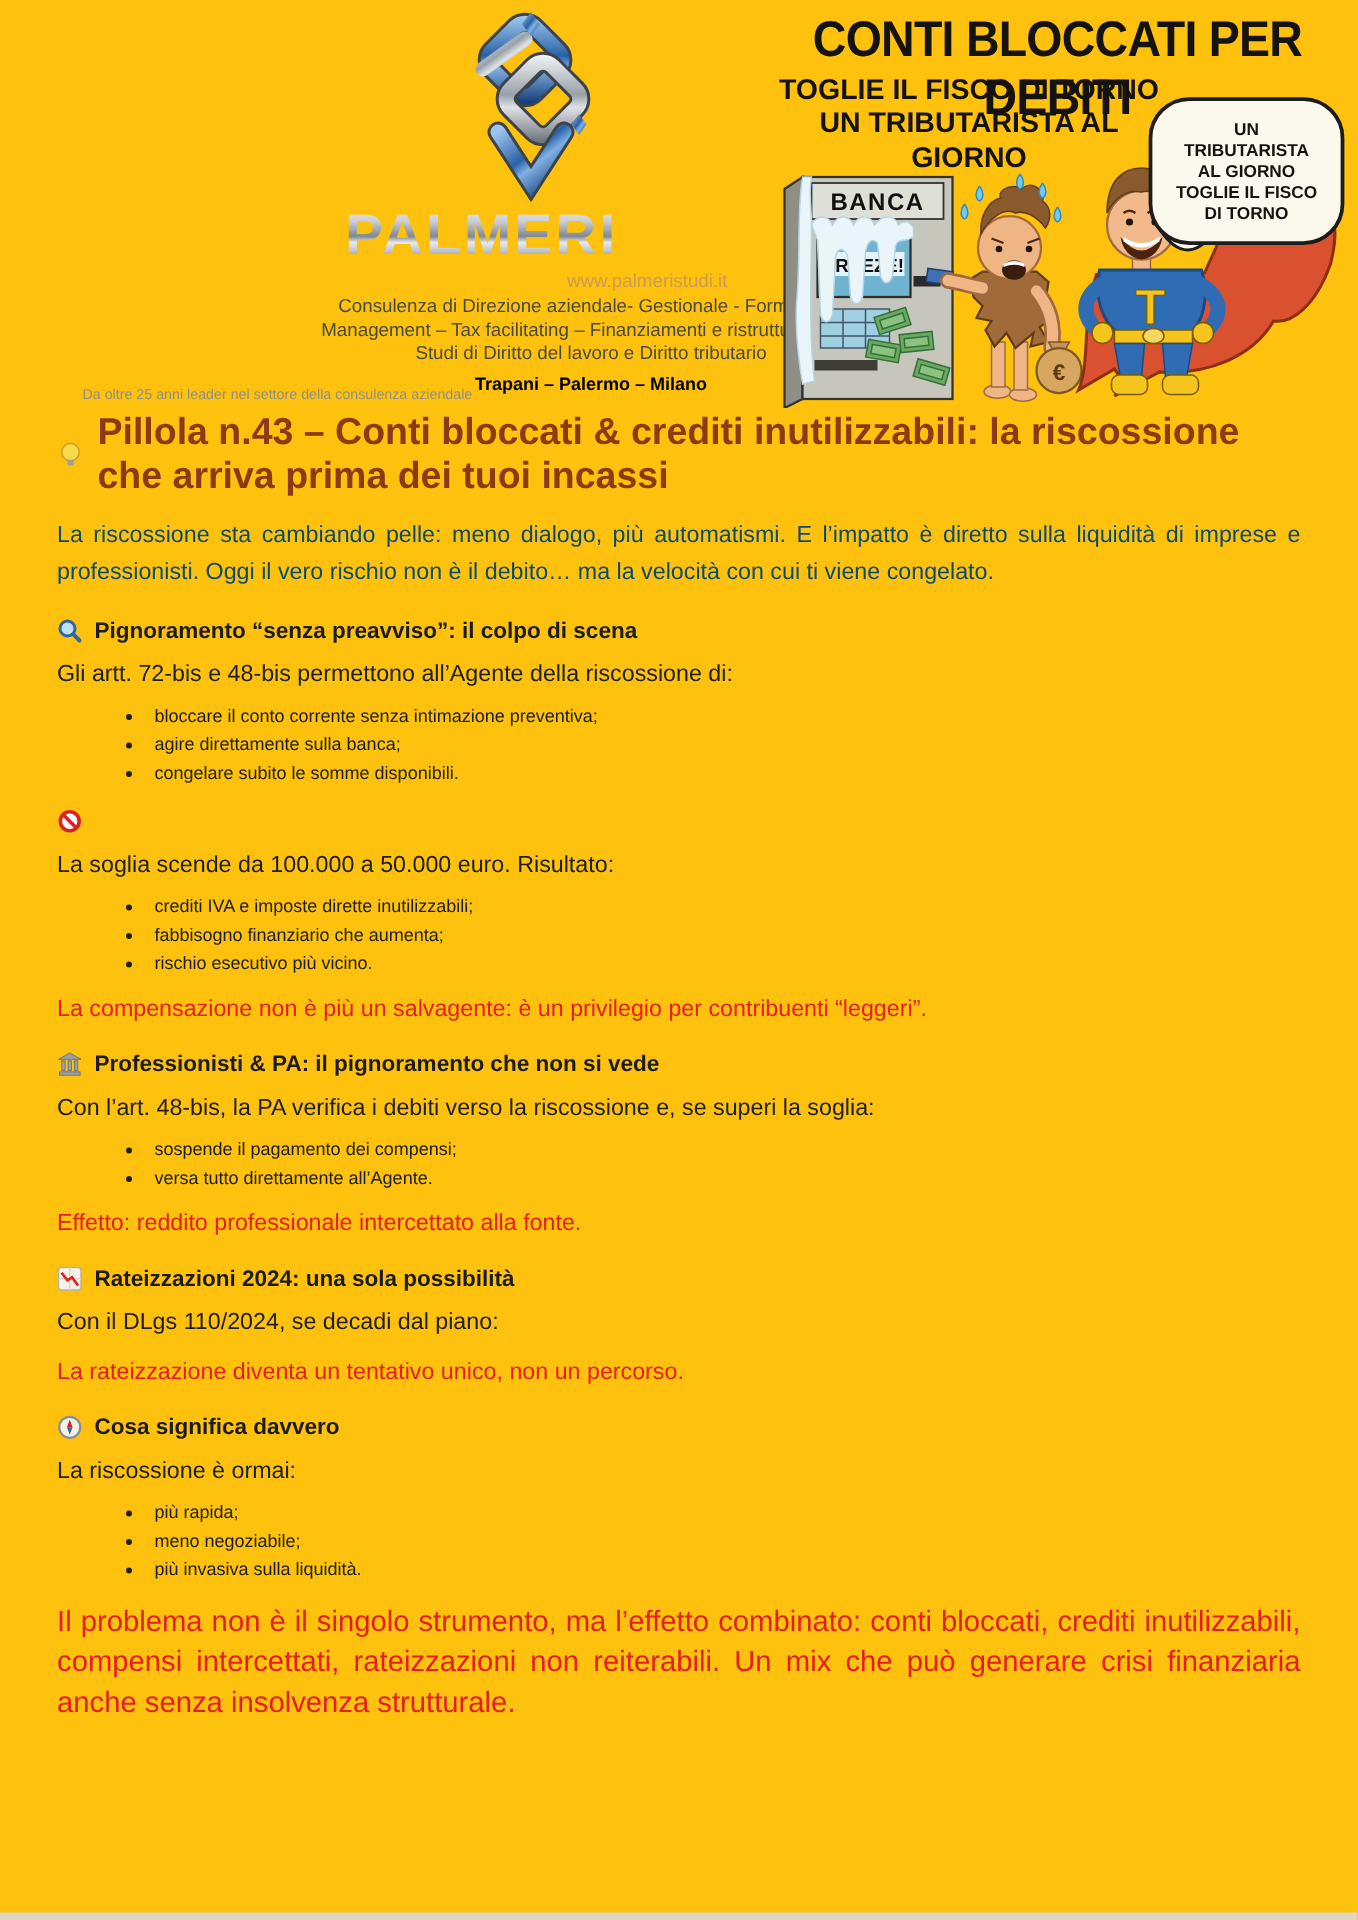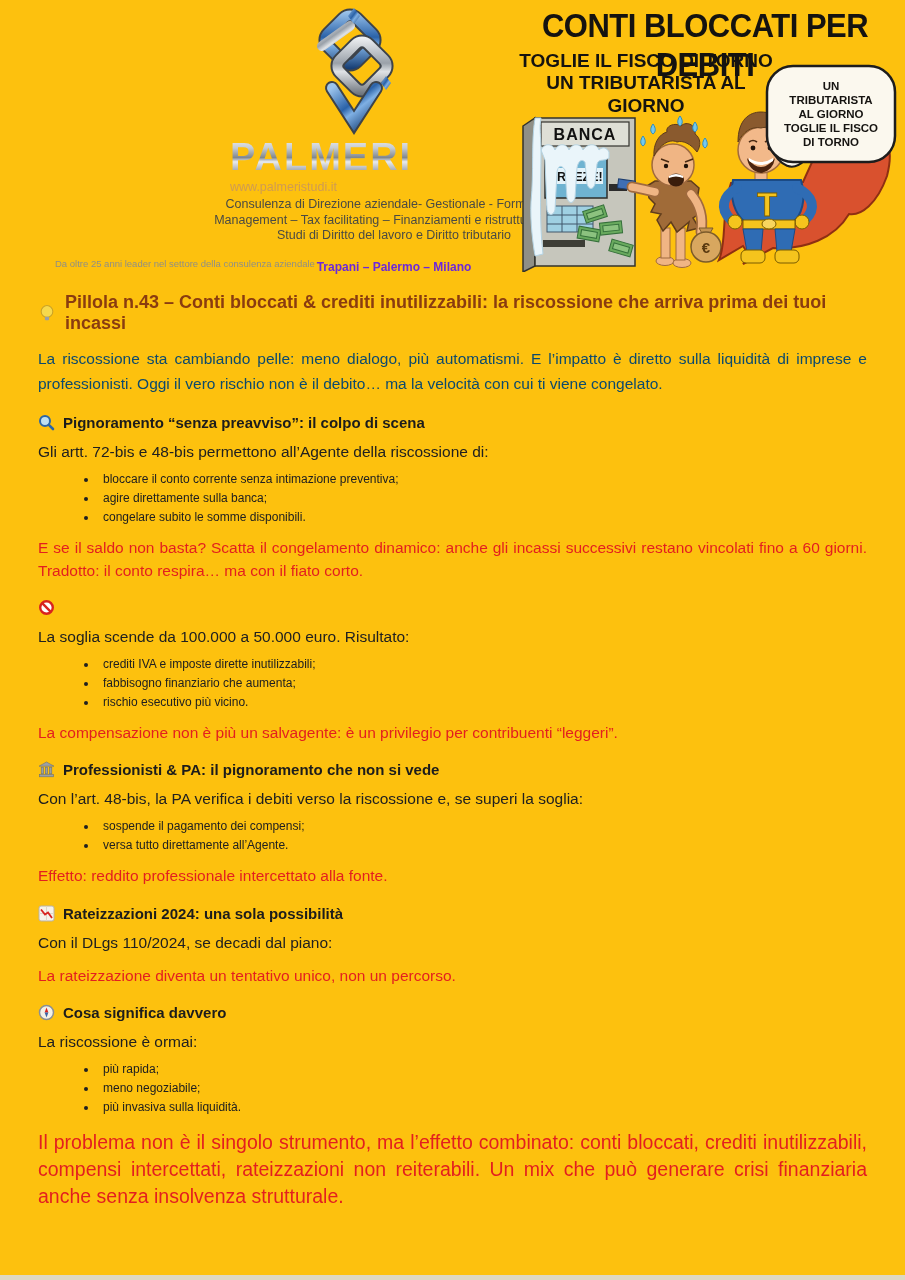--- a/index.html
+++ b/index.html
@@ -9,38 +9,38 @@
 
   
   .header { position:relative; height:274px; }
   .logo-svg { position:absolute; left:302px; top:6px; width:108px; height:130px; z-index:1; }
   .brand { position:absolute; left:230px; top:136px; width:255px; 
            font-size:38px; font-weight:700; letter-spacing:2px; color:#8e959d; z-index:1; }
   @supports (-webkit-background-clip:text) {
     .brand { background:linear-gradient(180deg,#f4f5f7 0%,#c7ccd2 28%,#81888f 50%,#e9ebee 60%,#666d75 100%);
              -webkit-background-clip:text; background-clip:text; color:transparent; }
   }
-  .website { position:absolute; left:230px; top:180px; width:255px; text-align:left;
+  .website { position:absolute; left:230px; top:180px; width:255px; text-align:right;
              font-size:12.5px; color:#cf9b52; z-index:1; }
   .services { position:absolute; left:28px; top:197px; width:732px; text-align:center;
               font-size:12.5px; line-height:15.5px; color:#4a4a44; z-index:1; }
-  .cities { font-size:12px; font-weight:700; color:#6d28d9; margin-top:16px; }
+  .cities { font-size:12px; font-weight:700; color:#000000; margin-top:5px; }
   .tagline { position:absolute; left:55px; top:258px; font-size:9.5px; color:#8f8f85; z-index:1; }
 
   .banner-title { position:absolute; left:505px; top:7px; width:400px; text-align:center;
                   font-size:31px; font-weight:900; letter-spacing:-0.5px; color:#151310;
                   transform:scaleY(1.08); transform-origin:top; z-index:3; }
   .slogan { position:absolute; left:512px; top:50px; width:268px; text-align:center;
             font-size:19px; font-weight:900; line-height:1.18; color:#151310; z-index:3; }
   .cartoon-svg { position:absolute; left:505px; top:0; width:400px; height:272px; z-index:2; }
 
   
   .main { position:relative; padding:0 38px; }
-  .pill-title { display:flex; align-items:center; gap:9px; font-size:18px; font-weight:700;
-                color:#8a3c10; margin-top:18px;justify-content:flex-end; }
+  .pill-title { display:flex; align-items:center; gap:9px; font-size:25px; font-weight:700;
+                color:#8a3c10; margin-top:0;justify-content:flex-end; }
   .intro { margin-top:13px; font-size:15.5px; line-height:1.6; color:#0c4a6e; text-align:justify; }
   .sec-head { display:flex; align-items:center; gap:8px; font-size:15px; font-weight:700;
               color:#1c1c1c; margin-top:17px; }
   .lead { margin-top:12px; font-size:15.5px; color:#202020; }
   ul.bullets { margin:11px 0 0 0; padding-left:60px; }
   ul.bullets li { font-size:12px; color:#202020; margin:5px 0; padding-left:5px; }
   .hl { margin-top:12px; font-size:15.5px; line-height:1.5; color:#e31f1f; text-align:justify; }
   .big-red { margin-top:15px; font-size:19.5px; line-height:1.38; color:#e31f1f; text-align:justify; }
   .icon { display:inline-flex; flex:0 0 auto; }
   .bottom-strip { position:absolute; left:0; bottom:0; width:905px; height:5px; background:#ded8c2; }
@@ -234,21 +234,20 @@
             </svg>
         </span>
         <span>Pignoramento “senza preavviso”: il colpo di scena</span>
       </h3>
       <p class="lead">Gli artt. 72-bis e 48-bis permettono all’Agente della riscossione di:</p>
       <ul class="bullets">
         <li>bloccare il conto corrente senza intimazione preventiva;</li>
         <li>agire direttamente sulla banca;</li>
         <li>congelare subito le somme disponibili.</li>
       </ul>
-      <p class="hl">E se il saldo non basta? Scatta il congelamento dinamico: anche gli incassi successivi restano vincolati fino a 60 giorni. Tradotto: il conto respira… ma con il fiato corto.</p>
     </section>
 
     <section>
       <h3 class="sec-head">
         <span class="icon">
           <svg width="17" height="17" viewBox="0 0 17 17">
               <circle cx="8.5" cy="8.5" r="6.3" fill="#fff" stroke="#d8231f" stroke-width="2.4"></circle>
               <line x1="4.2" y1="4.2" x2="12.8" y2="12.8" stroke="#d8231f" stroke-width="2.4"></line>
             </svg>
         </span>

